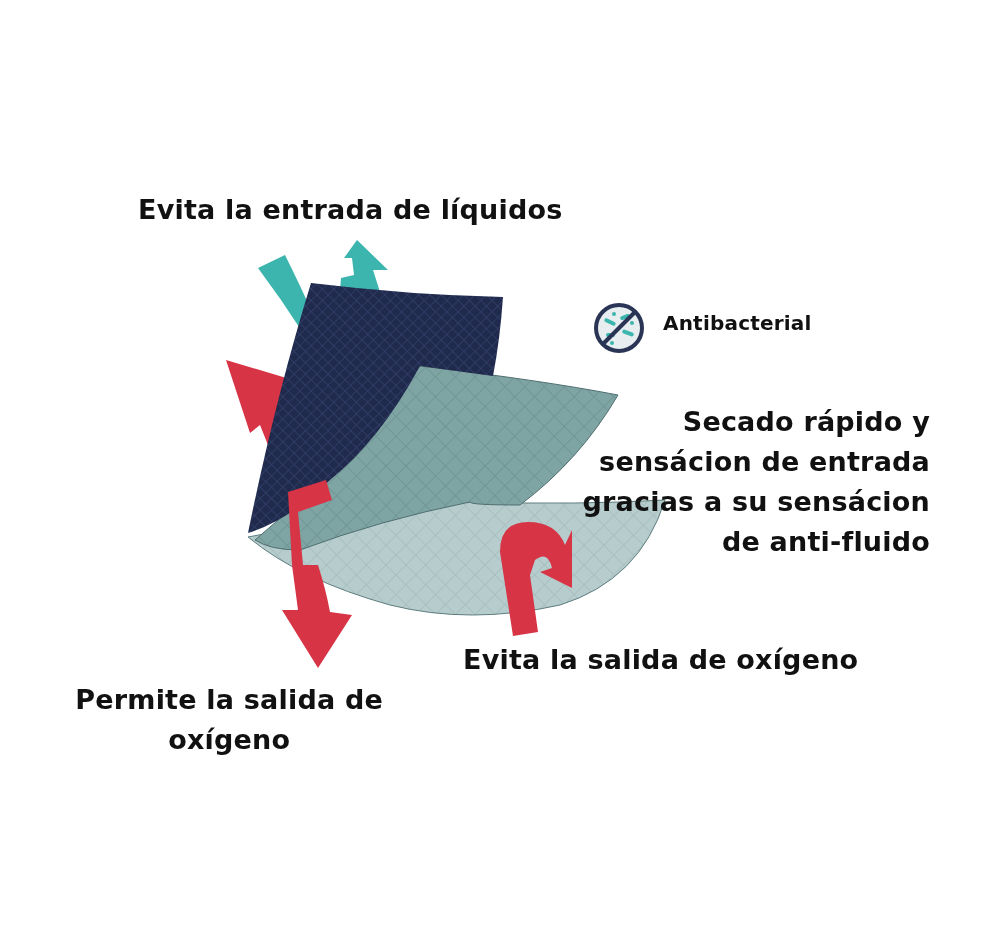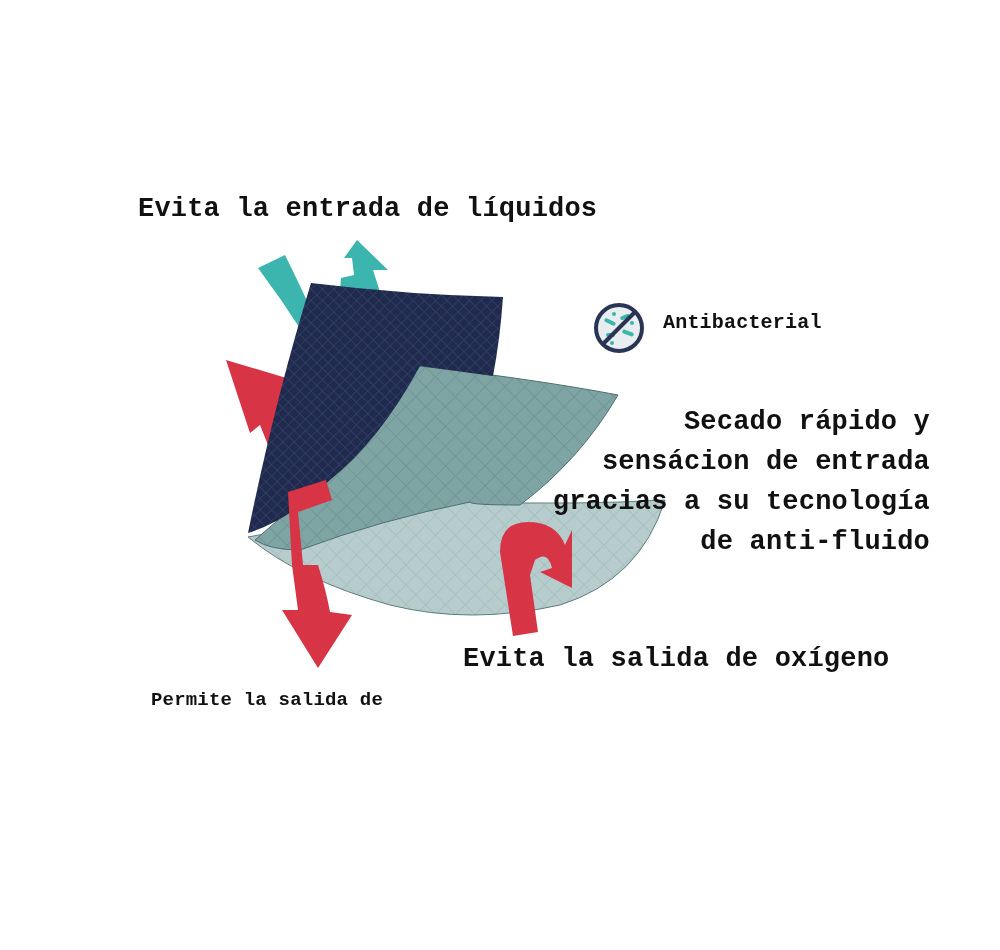--- a/index.html
+++ b/index.html
@@ -1,22 +1,22 @@
 <!DOCTYPE html>
 <html><head>
 <meta charset="utf-8">
 <style>
   html,body{margin:0;padding:0;background:#ffffff;}
   .canvas{position:relative;width:1000px;height:950px;background:#fff;overflow:hidden;font-family:"DejaVu Sans", "Liberation Sans", sans-serif;color:#111;}
-  .label{position:absolute;font-weight:bold;white-space:nowrap;letter-spacing:0.2px;font-family:Liberation Mono, monospace;}
+  .label{position:absolute;font-weight:bold;white-space:nowrap;letter-spacing:0.2px;}
   .lbl-entrada{left:138px;top:194px;font-size:27px;}
   .lbl-antibac{left:663px;top:311px;font-size:20px;}
   .lbl-secado{right:70px;top:386px;font-size:27px;text-align:right;line-height:40px;margin-top:16px;}
   .lbl-salida-liq{left:463px;top:644px;font-size:27px;}
-  .lbl-oxigeno{right:617px;top:680px;font-size:19px;text-align:center;line-height:40px;}
+  .lbl-oxigeno{right:617px;top:680px;font-size:27px;text-align:center;line-height:40px;}
   svg.art{position:absolute;left:0;top:0;}
   .icon-wrap{position:absolute;left:592px;top:301px;width:54px;height:54px;}
 </style>
 </head>
 <body>
 
 <div class="canvas">
   <svg class="art" width="1000" height="950" viewBox="0 0 1000 950">
     <defs>
       <pattern id="pDark" width="8" height="8" patternUnits="userSpaceOnUse" patternTransform="rotate(45)">
@@ -71,20 +71,21 @@
       <circle cx="40" cy="22" r="2" fill="#3bb5ad"></circle>
       <line x1="11" y1="43" x2="43" y2="11" stroke="#2a3556" stroke-width="4"></line>
     </svg>
   </div>
 
   <div class="label lbl-entrada">Evita la entrada de líquidos</div>
   <div class="label lbl-antibac">Antibacterial</div>
   <div class="label lbl-secado">
     <div>Secado rápido y</div>
     <div>sensácion de entrada</div>
-    <div>gracias a su tecnología</div>
+    <div>gracias a su sensácion</div>
     <div>de anti-fluido</div>
   </div>
   <div class="label lbl-salida-liq">Evita la salida de oxígeno</div>
   <div class="label lbl-oxigeno">
     <div>Permite la salida de</div>
+    <div>oxígeno</div>
   </div>
 </div>
 
 </body></html>

